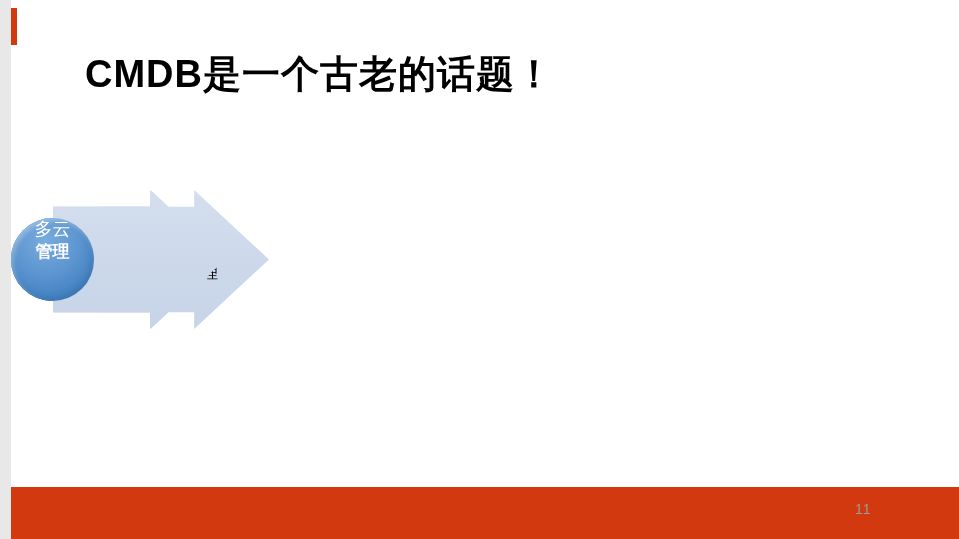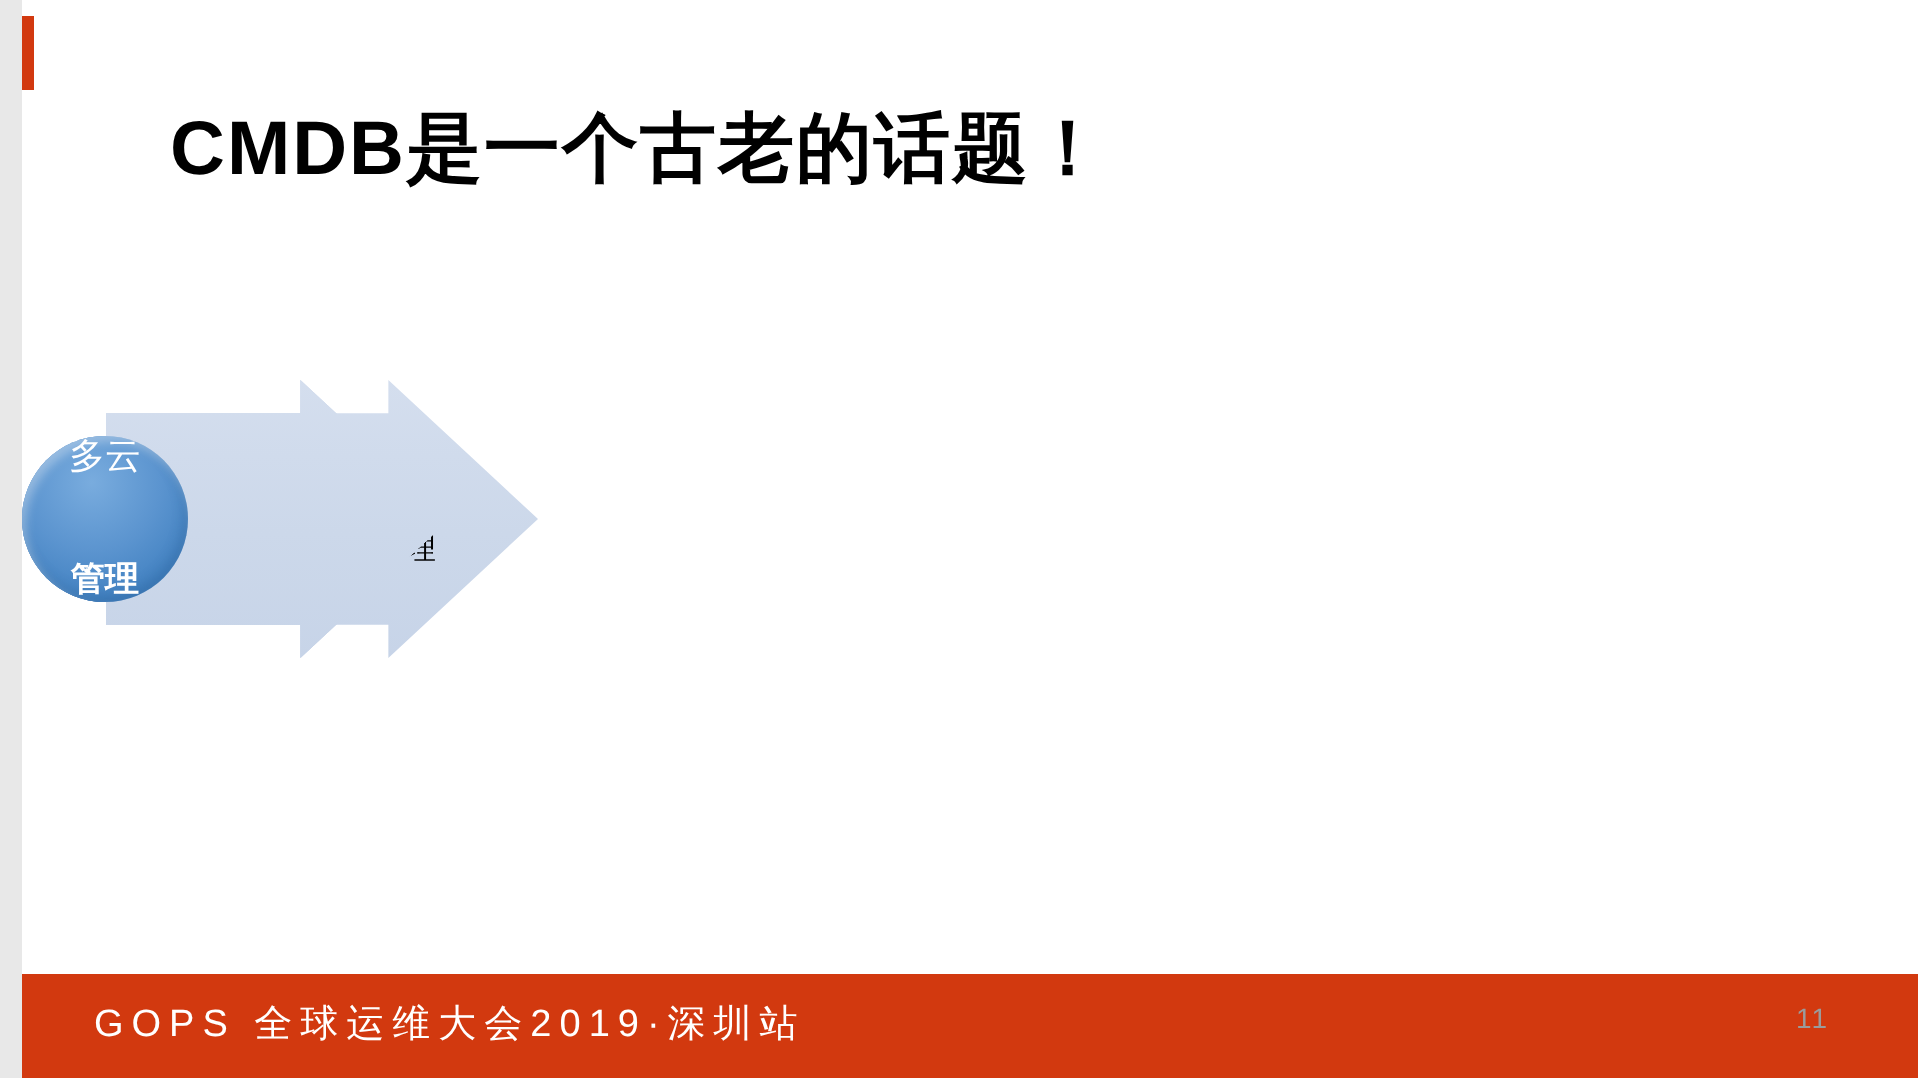--- a/index.html
+++ b/index.html
@@ -26,21 +26,21 @@
   .arrow{
     position:absolute;left:42px;top:0;width:172px;height:139px;
     background:linear-gradient(180deg,#d4deee 0%,#ccd8ea 55%,#c7d4e8 100%);
     clip-path:polygon(0 12%,56.5% 12%,56.5% 0,100% 50%,56.5% 100%,56.5% 88%,0 88%);
   }
   .circle{
     position:absolute;left:0;top:28px;width:83px;height:83px;
     border-radius:50%;
     background:radial-gradient(circle at 42% 28%,#79acde 0%,#5b94cf 45%,#4181c1 78%,#3a77b5 100%);
     box-shadow:inset 2px 3px 5px rgba(255,255,255,0.35), inset -2px -3px 6px rgba(30,80,130,0.25);
-    display:flex;flex-direction:column;align-items:center;justify-content:space-between;
+    display:flex;flex-direction:column;align-items:center;justify-content:flex-start;
     color:#ffffff;text-align:center;
   }
   .circle-line1{font-size:18px;line-height:22px;font-family:"DejaVu Serif",serif;}
   .circle-line2{font-size:17px;line-height:22px;font-family:"DejaVu Serif",serif;font-weight:bold;}
   .bullets{
     position:absolute;left:86px;top:40px;margin:0;padding:0;list-style:none;
   }
   .bullets li{
     position:relative;margin:0 0 13px 0;padding-left:17px;
     font-size:15px;line-height:20px;color:#000;
@@ -57,21 +57,21 @@
   }
   .footer-bar{
     position:absolute;left:0;top:487px;width:959px;height:52px;
     background:#d2390f;
   }
   .footer-text{
     position:absolute;left:36px;top:0;height:52px;line-height:52px;
     color:#ffffff;font-size:19px;letter-spacing:4px;white-space:nowrap;
   }
   .page-number{
-    position:absolute;left:887px;top:14px;
+    position:absolute;left:844px;top:14px;
     color:#9b9b9b;font-size:14px;letter-spacing:1px;
   }
 </style>
 </head>
 <body>
 
 <div class="slide">
 
   <div class="accent-bar"></div>
 
@@ -119,17 +119,16 @@
       <div class="arrow"></div>
       <div class="circle">
         <div class="circle-line1">多云</div>
         <div class="circle-line2 auto-latin">管理</div>
       </div>
     </div>
 
   </div>
 
   <div class="footer-bar">
-    <div class="footer-text">GOPS 全球运维大会2019·深圳站</div>
     <div class="page-number">11</div>
   </div>
 
 </div>
 
 </body></html>

